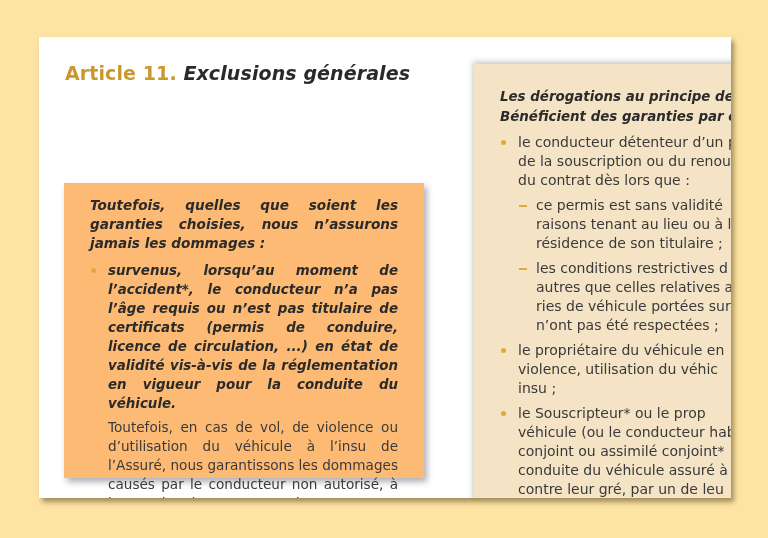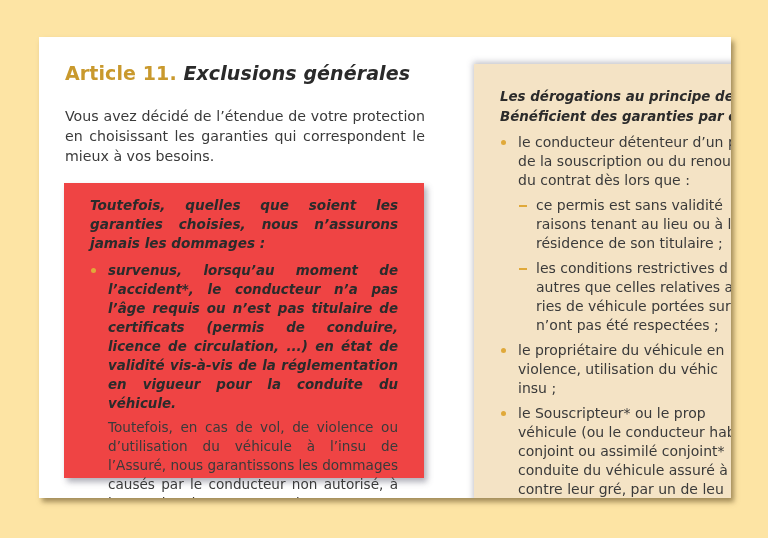--- a/index.html
+++ b/index.html
@@ -32,21 +32,21 @@
       width: 360px;
       font-size: 14.2px;
       line-height: 20px;
       color: #3a3a3a;
       text-align: justify;
     }
     .box-left {
       position: absolute;
       left: 25px; top: 146px;
       width: 360px; height: 295px;
-      background: #ef4444;
+      background: #fdba74;
       box-shadow: 3px 4px 6px rgba(80, 80, 100, 0.45);
       padding: 13px 26px 0 26px;
     }
     .box-left .lead {
       font-size: 13.6px;
       line-height: 19px;
       font-weight: bold;
       font-style: italic;
       color: #2b2b2b;
       text-align: justify;
@@ -118,21 +118,20 @@
   </style>
 </head>
 <body>
 
 <div class="page">
   <div class="title">
     <span class="num">Article 11.</span>
     <span class="name">Exclusions générales</span>
   </div>
 
-  <p class="intro">Vous avez décidé de l’étendue de votre protection en choisissant les garanties qui correspondent le mieux à vos besoins.</p>
 
   <div class="box-left">
     <p class="lead">Toutefois, quelles que soient les garanties choisies, nous n’assurons jamais les dommages :</p>
     <div class="bullet">
       <span class="dot"></span>
       <p class="bullet-text">survenus, lorsqu’au moment de l’accident*, le conducteur n’a pas l’âge requis ou n’est pas titulaire de certificats (permis de conduire, licence de circulation, ...) en état de validité vis-à-vis de la réglementation en vigueur pour la conduite du véhicule.</p>
     </div>
     <p class="note">Toutefois, en cas de vol, de violence ou d’utilisation du véhicule à l’insu de l’Assuré, nous garantissons les dommages causés par le conducteur non autorisé, à l’exception de ses propres dommages.</p>
   </div>
 

